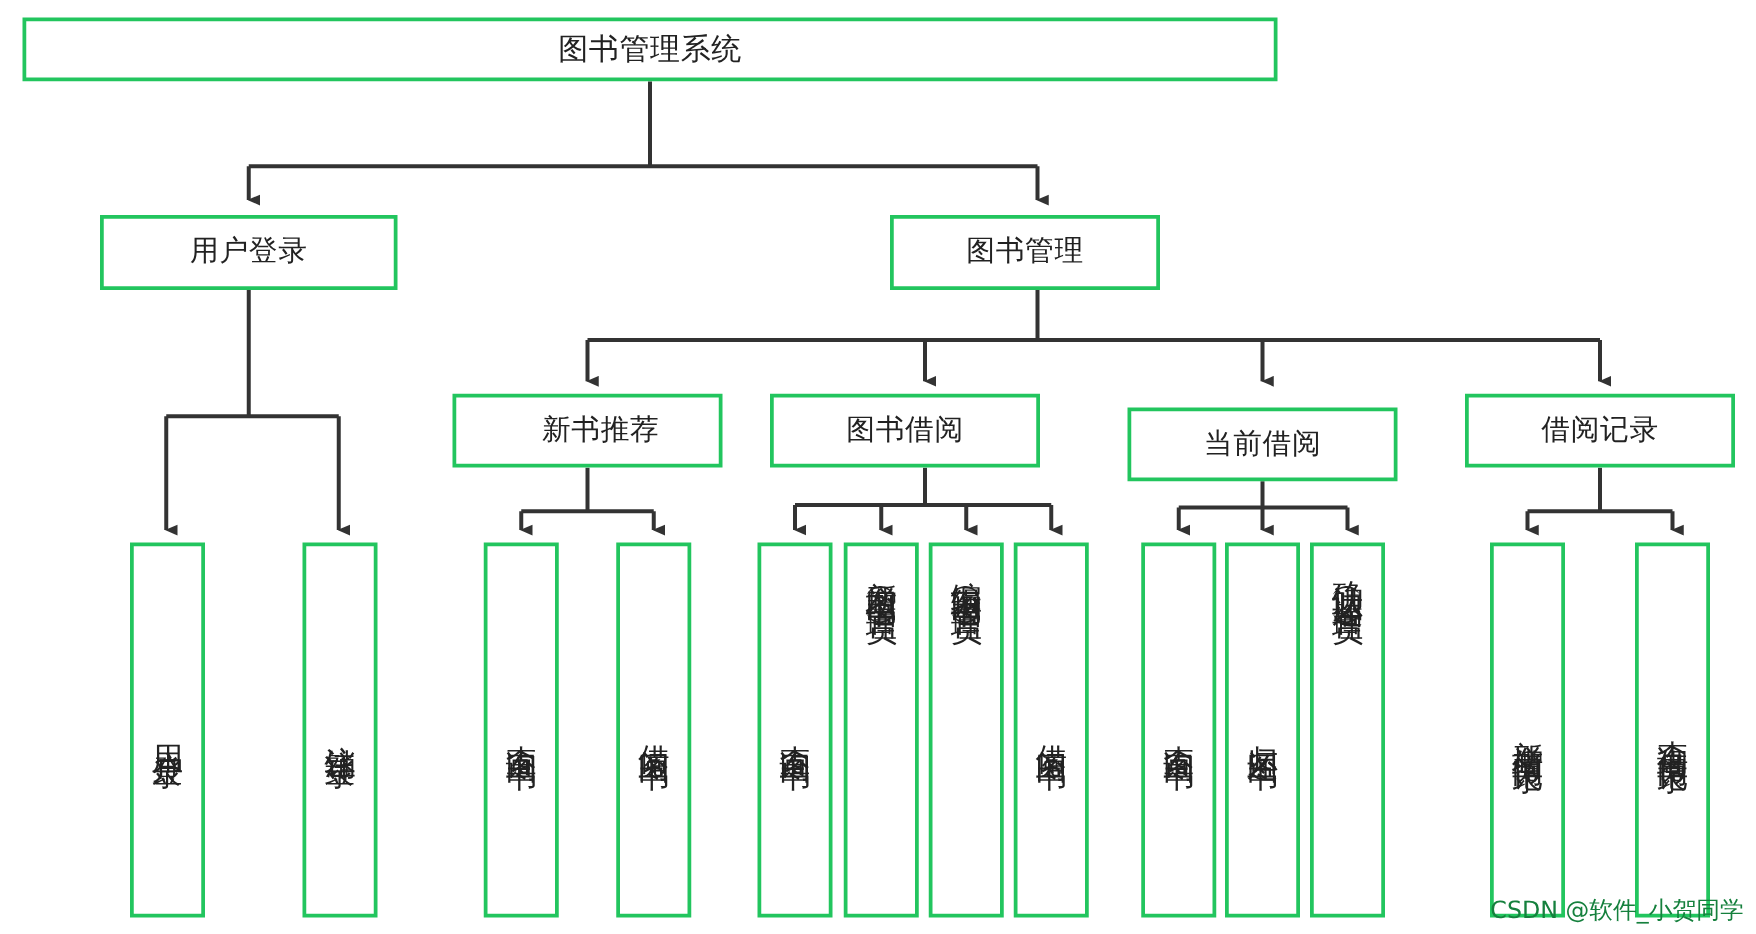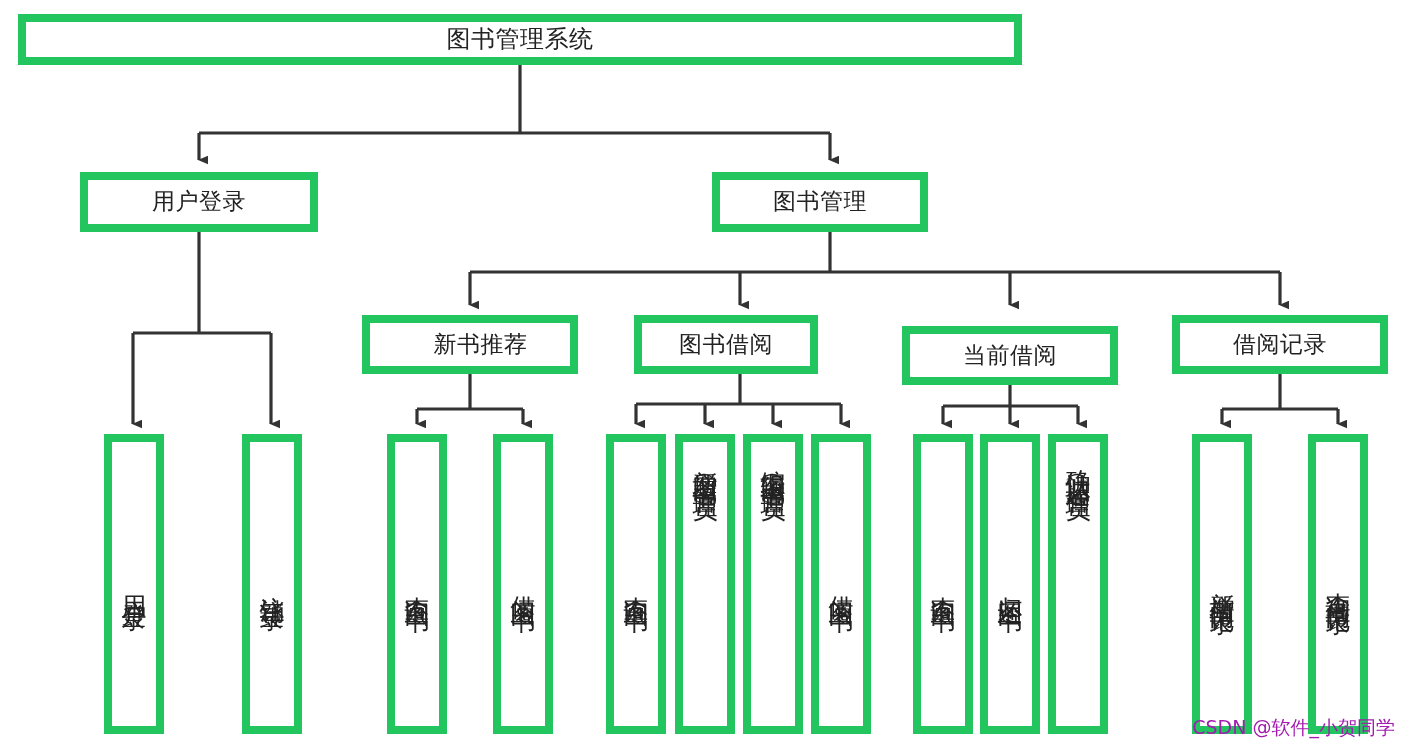--- a/index.html
+++ b/index.html
@@ -23,21 +23,21 @@
     left: 0;
     top: 0;
     width: 1405px;
     height: 747px;
     pointer-events: none;
   }
   .node {
     position: absolute;
     box-sizing: border-box;
     background: #ffffff;
-    border: 8px solid #22c55e;
+    border: 3px solid #22c55e;
     display: flex;
     align-items: center;
     justify-content: center;
     color: #222222;
   }
   .node .label {
     line-height: 1.18;
     text-align: center;
     letter-spacing: 0.5px;
   }
@@ -65,21 +65,21 @@
   }
   .node.vert.centered {
     align-items: center;
     padding-top: 0;
   }
   .watermark {
     position: absolute;
     right: 10px;
     bottom: 6px;
     font-size: 19px;
-    color: #a21caf;
+    color: #15803d;
     white-space: nowrap;
     font-family: "DejaVu Sans", "Liberation Sans", sans-serif;
   }
 </style>
 </head>
 <body>
 
 <div id="canvas">
 
   <svg class="connectors" viewBox="0 0 1405 747" xmlns="http://www.w3.org/2000/svg">
@@ -141,21 +141,21 @@
   </div>
 
   <div class="node horiz" style="left:712px; top:172px; width:216px; height:60px;">
     <span class="label">图书管理</span>
   </div>
 
   <div class="node horiz" style="left:362px; top:315px; width:216px; height:59px;padding-left:21px;">
     <span class="label">新书推荐</span>
   </div>
 
-  <div class="node horiz" style="left:634px; top:315px; width:184px; height:59px;">
+  <div class="node horiz" style="left:616px; top:315px; width:216px; height:59px;">
     <span class="label">图书借阅</span>
   </div>
 
   <div class="node horiz" style="left:902px; top:315px; width:216px; height:59px;margin-top:11px;">
     <span class="label">当前借阅</span>
   </div>
 
   <div class="node horiz" style="left:1172px; top:315px; width:216px; height:59px;">
     <span class="label">借阅记录</span>
   </div>

